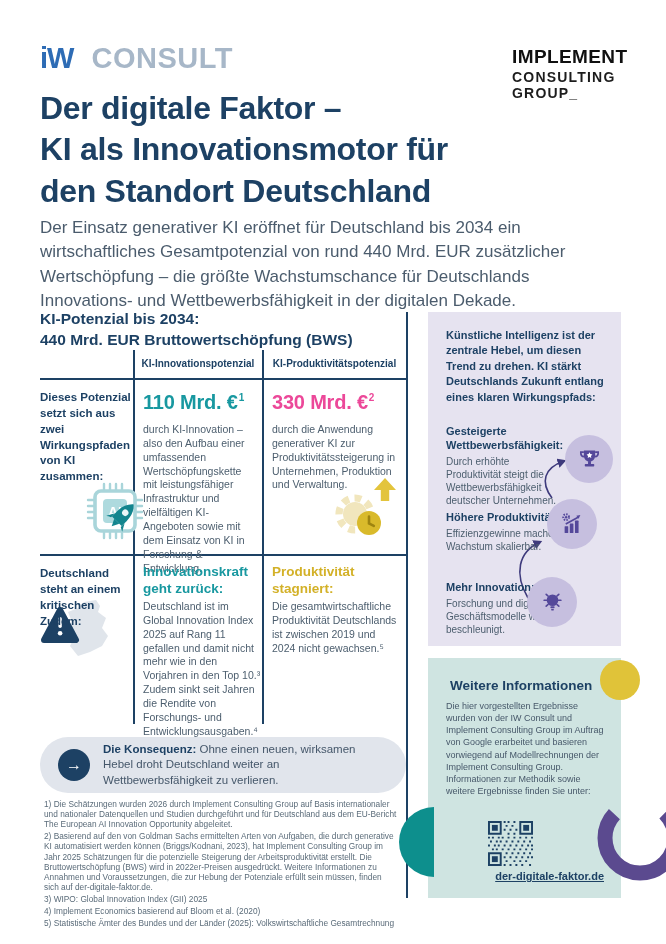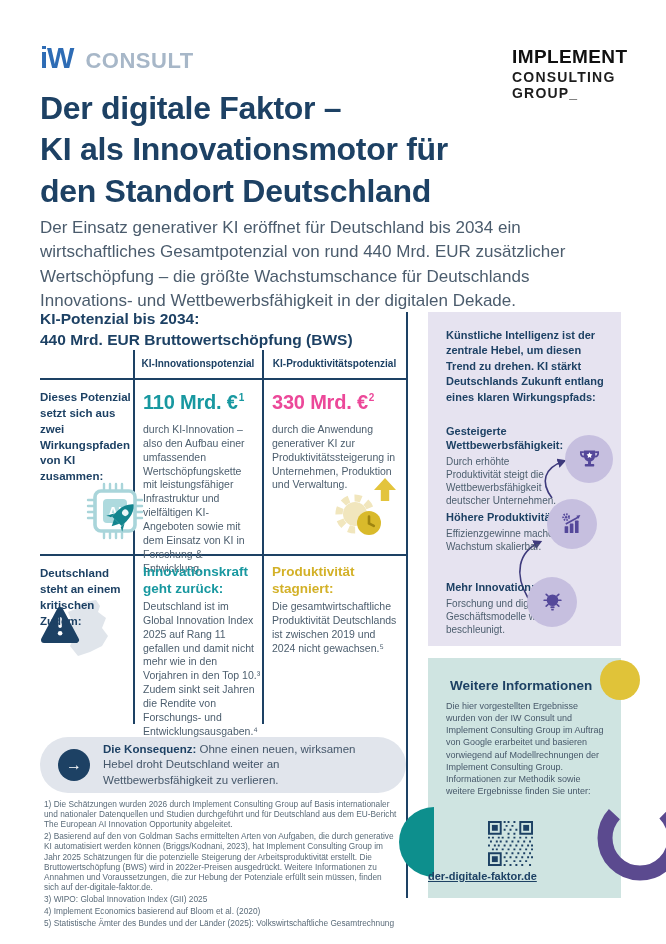--- a/index.html
+++ b/index.html
@@ -2,21 +2,21 @@
 <html><head>
 <meta charset="utf-8">
 <style>
   html,body{margin:0;padding:0;background:#f2f2f2}
   .page{position:relative;width:666px;height:944px;background:#ffffff;overflow:hidden;
         font-family:"Liberation Sans",sans-serif;margin:0 auto}
   .abs{position:absolute}
 
   
   .iw1{font-weight:bold;font-size:29px;color:#2e6cb5;letter-spacing:-1px}
-  .iw2{font-weight:bold;font-size:22px;color:#a7b7c8;letter-spacing:0.5px;margin-left:12px}
+  .iw2{font-weight:bold;font-size:29px;color:#a7b7c8;letter-spacing:0.5px;margin-left:18px}
   .impl1{font-size:19px;font-weight:800;color:#101010;letter-spacing:0.4px;line-height:1}
   .impl2{font-size:14px;font-weight:bold;color:#1c1c1c;letter-spacing:1.2px;margin-top:3px}
 
   
   .title{margin:0;font-size:32px;line-height:1.29;color:#1d4164;font-weight:bold;letter-spacing:-0.3px}
   .tl{display:block}
   .intro{margin:0;font-size:17px;line-height:1.44;color:#4b5c6d}
 
   
   .sec-head{font-size:15.5px;font-weight:bold;color:#1d4164;line-height:1.33}
@@ -50,21 +50,21 @@
   .sb-item{position:absolute;left:18px;width:118px}
   .sb-title{font-size:11px;font-weight:bold;color:#1d4164;line-height:1.28}
   .sb-text{font-size:10px;color:#4c5e6e;line-height:1.3;margin-top:3px}
   .sb-circ{position:absolute;border-radius:50%;background:#c6bfdf;display:flex;
         align-items:center;justify-content:center}
 
   
   .info{background:#cfe4e1}
   .info-title{position:absolute;left:18px;top:16px;margin:4px;font-size:13.5px;color:#1d4164;font-weight:bold}
   .info-text{position:absolute;left:18px;top:42px;width:158px;margin:0;font-size:9px;line-height:1.35;color:#47586a}
-  .info-link{position:absolute;left:0;top:212px;width:176px;text-align:left;font-size:11px;
+  .info-link{position:absolute;left:0;top:212px;width:176px;text-align:right;font-size:11px;
         font-weight:bold;color:#1d4164;text-decoration:underline;cursor:pointer}
   .yellow-dot{border-radius:50%;background:#e0c339}
   .teal-half{background:#0d8f8d;border-radius:35px 0 0 35px}
 </style>
 </head>
 <body>
 
 <div class="page">
 
   <div class="abs" style="left:40px;top:42px">

